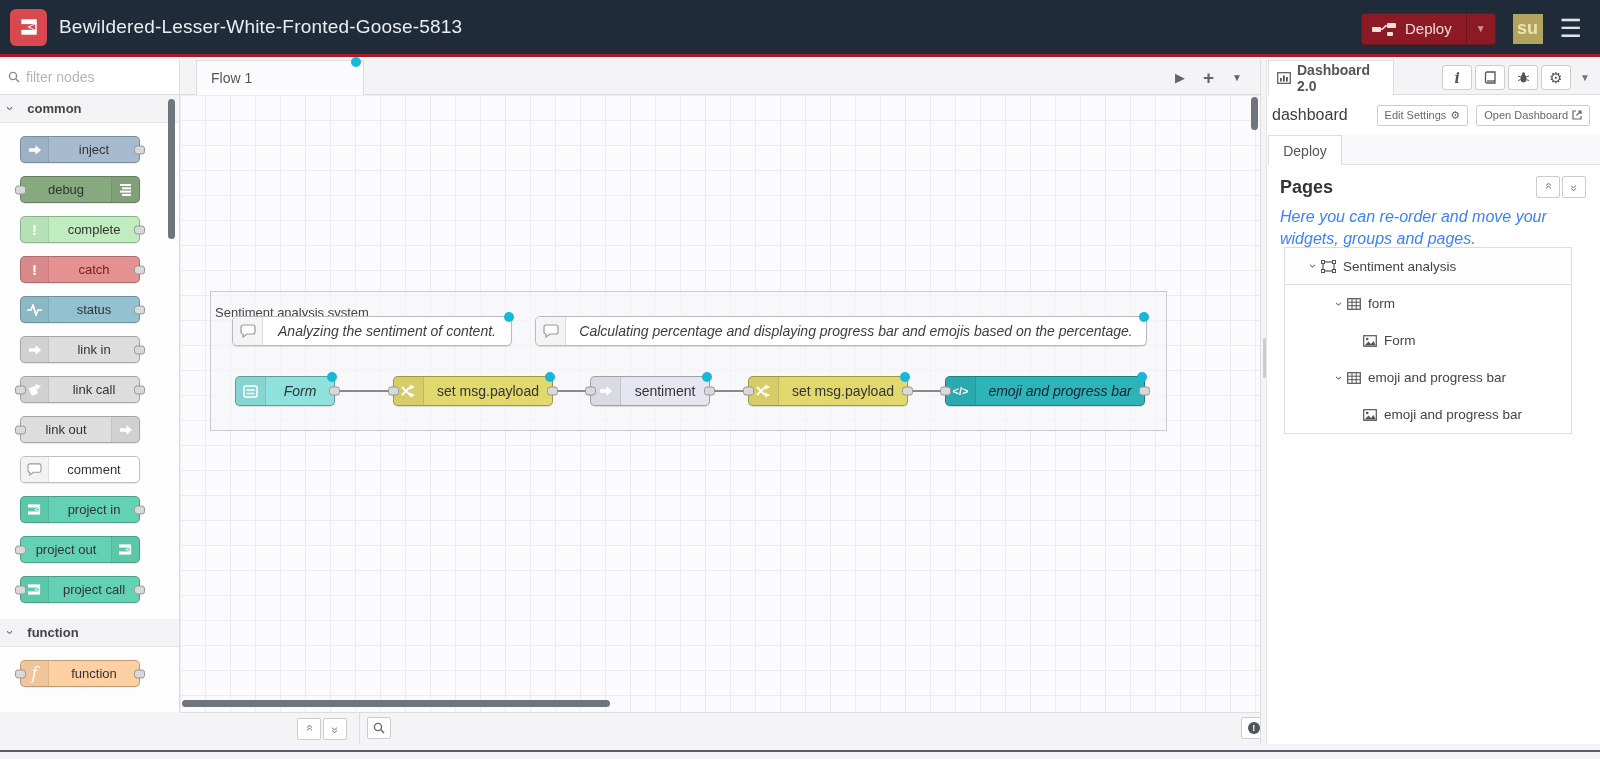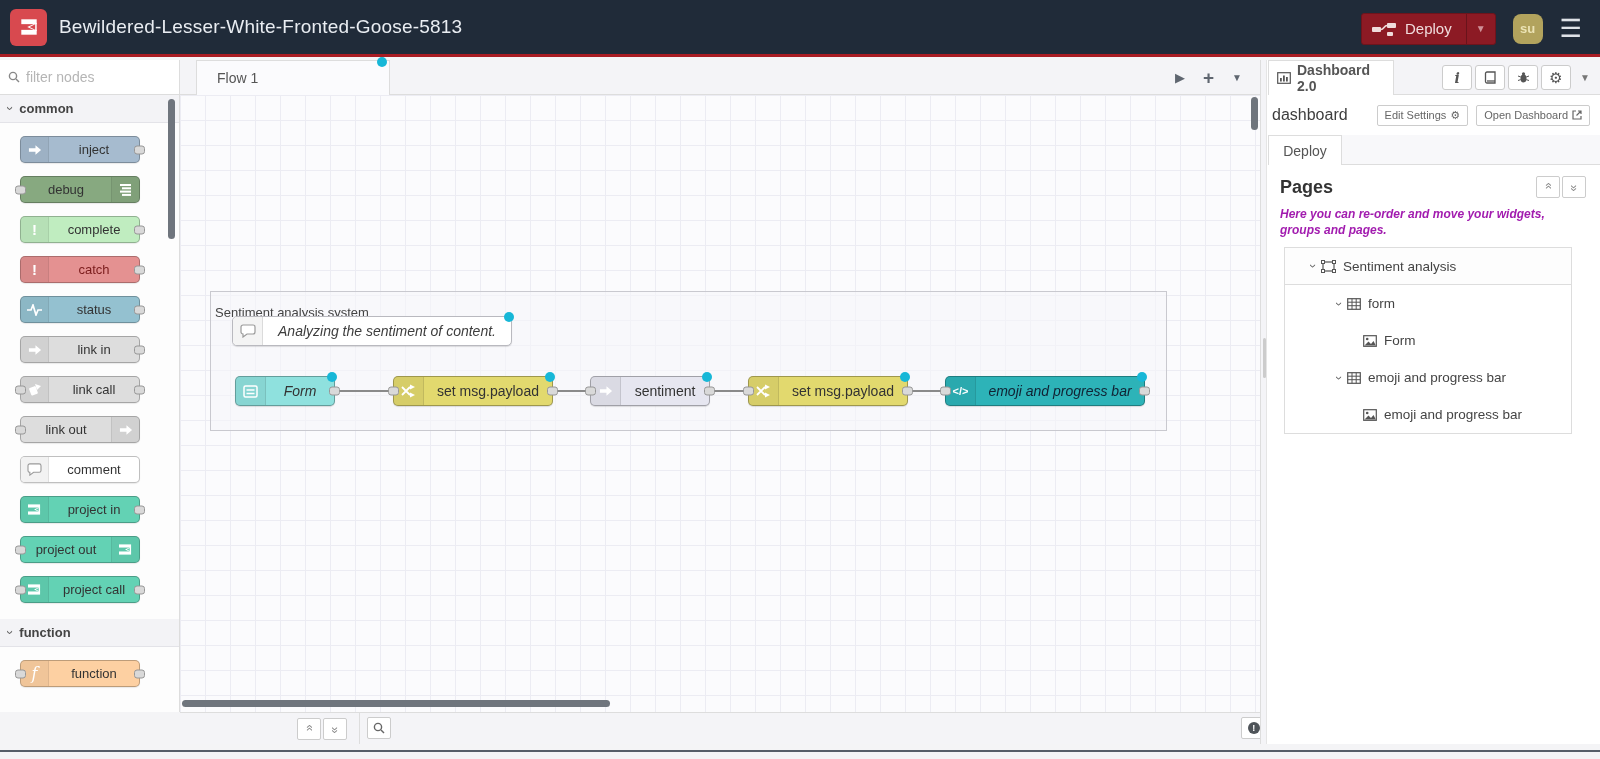--- a/index.html
+++ b/index.html
@@ -13,36 +13,36 @@
   #logo { width:37px; height:37px; background:#d8494f; border-radius:6px; margin-left:10px;
     display:flex; align-items:center; justify-content:center; }
   #header-title { color:#e9edf2; font-size:19px; margin-left:12px; font-weight:400; letter-spacing:.2px; }
   #header-right { position:absolute; right:18px; top:0; height:57px; display:flex; align-items:center; gap:17px; }
   #deploy-btn { height:32px; background:#8c1a24; border:1px solid #6e141c; border-radius:3px;
     display:flex; align-items:center; cursor:pointer; }
   #deploy-btn .dp-main { display:flex; align-items:center; padding:0 14px 0 10px; gap:9px; }
   #deploy-btn .dp-label { color:#f0dcdc; font-size:15px; }
   #deploy-btn .dp-caret { border-left:1px solid rgba(0,0,0,.25); height:100%; display:flex;
     align-items:center; padding:0 9px; color:#cf9198; font-size:10px; }
-  #avatar { width:30px; height:30px; border-radius:8px; background:#b2a35d; color:#ebe3b4;
-    font-size:13px; font-weight:bold; display:flex; align-items:center; justify-content:center; }
+  #avatar { width:30px; height:30px; border-radius:0; background:#b2a35d; color:#ebe3b4;
+    font-size:18px; font-weight:bold; display:flex; align-items:center; justify-content:center; }
   #hamburger { color:#dfe3e8; font-size:25px; line-height:1; cursor:pointer; }
 
   
   #main { position:absolute; top:60px; left:0; right:0; height:684px; }
 
   
   #palette { position:absolute; left:0; top:0; width:180px; height:652px; background:#fdfdfd;
     border-right:1px solid #dddddd; }
   #palette-search { height:35px; background:#fff; border-bottom:1px solid #ddd; display:flex;
     align-items:center; padding-left:8px; gap:6px; }
   #palette-search .ph { color:#b5b5b5; font-size:14px; }
   #palette-scroll { position:relative; height:617px; overflow:hidden; }
   .pal-section-header { height:28px; background:#f3f3f6; border-bottom:1px solid #e3e3e8;
-    display:flex; align-items:center; gap:7px; padding-left:8px; cursor:pointer; }
+    display:flex; align-items:center; gap:15px; padding-left:8px; cursor:pointer; }
   .pal-section-header .chev { color:#666; }
   .pal-section-header .sec-label { font-size:13px; font-weight:bold; color:#444; }
   .chev { display:inline-block; font-size:13px; transform:rotate(90deg); transform-origin:center; }
   .pnode { position:relative; width:120px; height:27px; margin:13px 0 0 20px; border-radius:5px;
     border:1px solid rgba(0,0,0,.25); display:flex; align-items:center; font-size:13px; color:#333;
     box-shadow:0 1px 1px rgba(0,0,0,.08); cursor:grab; }
   .pnode:first-of-type { margin-top:17px; }
   .pnode .nicon { width:28px; align-self:stretch; display:flex; align-items:center; justify-content:center;
     background:rgba(0,0,0,.05); border-right:1px solid rgba(0,0,0,.08); border-radius:4px 0 0 4px; color:#fff; }
   .pnode .nicon.r { order:2; border-right:none; border-left:1px solid rgba(0,0,0,.08); border-radius:0 4px 4px 0; }
@@ -50,22 +50,22 @@
   .port { position:absolute; width:11px; height:9px; background:#d9d9d9; border:1px solid #979797;
     border-radius:3px; top:50%; transform:translateY(-50%); }
   .port.pl { left:-6px; } .port.pr { right:-6px; }
   .bang { color:#fff; font-weight:bold; font-size:15px; }
   .fx { font-family:"DejaVu Serif","Liberation Serif",serif; font-style:italic; color:#fff; font-size:16px; }
   #palette-vscroll { position:absolute; right:4px; top:4px; width:7px; height:140px; background:#6f757d; border-radius:4px; }
 
   
   #workspace { position:absolute; left:180px; top:0; width:1080px; height:684px; }
   #tabbar { position:relative; height:35px; background:#f4f4f7; border-bottom:1px solid #ddd; }
-  #tab-flow1 { position:absolute; left:16px; top:0; width:194px; height:35px; background:#fbfbfd;
-    border:1px solid #ddd; border-bottom:none; display:flex; align-items:center; padding-left:20px;
+  #tab-flow1 { position:absolute; left:16px; top:0; width:168px; height:35px; background:#fbfbfd;
+    border:1px solid #ddd; border-bottom:none; display:flex; align-items:center; padding-left:14px;
     font-size:14px; color:#555; cursor:pointer; }
   #tab-flow1 .dot { position:absolute; right:2px; top:-4px; }
   .dot { width:10px; height:10px; border-radius:50%; background:#17b7d7; display:inline-block; }
   #tabbar-actions { position:absolute; right:18px; top:0; height:35px; display:flex; align-items:center;
     gap:18px; color:#5f6670; }
   #tabbar-actions .tb { font-size:13px; cursor:pointer; }
   #tabbar-actions .tb.plus { font-size:19px; font-weight:bold; }
   #tabbar-actions .tb.caret { font-size:10px; }
 
   #canvas { position:absolute; left:0; top:35px; width:1080px; height:617px; background:#fbfbfd;
@@ -133,22 +133,22 @@
     font-size:11px; display:flex; align-items:center; gap:4px; padding:0 7px; margin-left:8px; cursor:pointer; white-space:nowrap; }
 
   #sb-layout-tabbar { position:absolute; left:8px; right:0; top:75px; height:30px; border-bottom:1px solid #ddd; background:#f8f8fa; }
   #sb-tab-layout { position:absolute; left:0; top:0; width:74px; height:30px; background:#fff;
     border:1px solid #ddd; border-bottom:none; display:flex; align-items:center; justify-content:center;
     font-size:14px; color:#555; cursor:pointer; }
 
   #sb-pages-hdr { position:absolute; left:20px; right:14px; top:116px; display:flex; align-items:center; }
   #sb-pages-title { font-size:18px; font-weight:bold; color:#333; flex:1; }
   #sb-pages-btns { display:flex; gap:2px; }
-  #sb-help { position:absolute; left:20px; top:146px; width:295px; font-size:12px; font-style:italic;
-    color:#a21caf; line-height:1.35;font-weight:bold; }
+  #sb-help { position:absolute; left:20px; top:146px; width:295px; font-size:16px; font-style:italic;
+    color:#3b82f6; line-height:1.35; }
 
   #sb-tree { position:absolute; left:24px; width:288px; top:187px; border:1px solid #ddd; background:#fff; }
   .tree-row { height:37px; display:flex; align-items:center; font-size:13.5px; color:#444; cursor:pointer; }
   .tree-row.first { border-bottom:1px solid #ddd; background:#fdfdfd; }
   .tree-row .chev { color:#666; margin-right:6px; font-size:12px; }
   .tree-ic { margin-right:7px; color:#555; display:flex; }
   .ind0 { padding-left:26px; } .ind1 { padding-left:52px; } .ind2 { padding-left:78px; }
 
   
   #bottom-strip { position:absolute; left:0; bottom:0; width:1600px; height:15px; background:#f4f4f6; }
@@ -384,20 +384,29 @@
 
         <div class="fnode comment" style="left:52px;top:221px;width:280px">
           <span class="nicon">
             <svg width="16" height="14" viewBox="0 0 16 14">
                 <path d="M3 1 h10 a2 2 0 0 1 2 2 v5 a2 2 0 0 1 -2 2 h-6 l-4 3 v-3 a2 2 0 0 1 -2 -2 v-5 a2 2 0 0 1 2 -2 z" fill="#fff" stroke="#9a9a9a" stroke-width="1.2"></path>
               </svg>
           </span>
           <span class="nlabel">Analyzing the sentiment of content.</span>
           <span class="dot"></span>
         </div>
+        <div class="fnode comment" style="left:355px;top:221px;width:612px">
+          <span class="nicon">
+            <svg width="16" height="14" viewBox="0 0 16 14">
+                <path d="M3 1 h10 a2 2 0 0 1 2 2 v5 a2 2 0 0 1 -2 2 h-6 l-4 3 v-3 a2 2 0 0 1 -2 -2 v-5 a2 2 0 0 1 2 -2 z" fill="#fff" stroke="#9a9a9a" stroke-width="1.2"></path>
+              </svg>
+          </span>
+          <span class="nlabel">Calculating percentage and displaying progress bar and emojis based on the percentage.</span>
+          <span class="dot"></span>
+        </div>
 
         <div class="fnode" style="left:55px;top:281px;width:100px;background:#8fe1de">
           <span class="nicon">
             <svg width="15" height="13" viewBox="0 0 15 13">
                 <rect x="1" y="1" width="13" height="11" rx="1.5" fill="none" stroke="#fff" stroke-width="1.5"></rect>
                 <line x1="3.5" y1="5" x2="11.5" y2="5" stroke="#fff" stroke-width="1.5"></line>
                 <line x1="3.5" y1="8.5" x2="11.5" y2="8.5" stroke="#fff" stroke-width="1.5"></line>
               </svg>
           </span>
           <span class="nlabel italic">Form</span>

